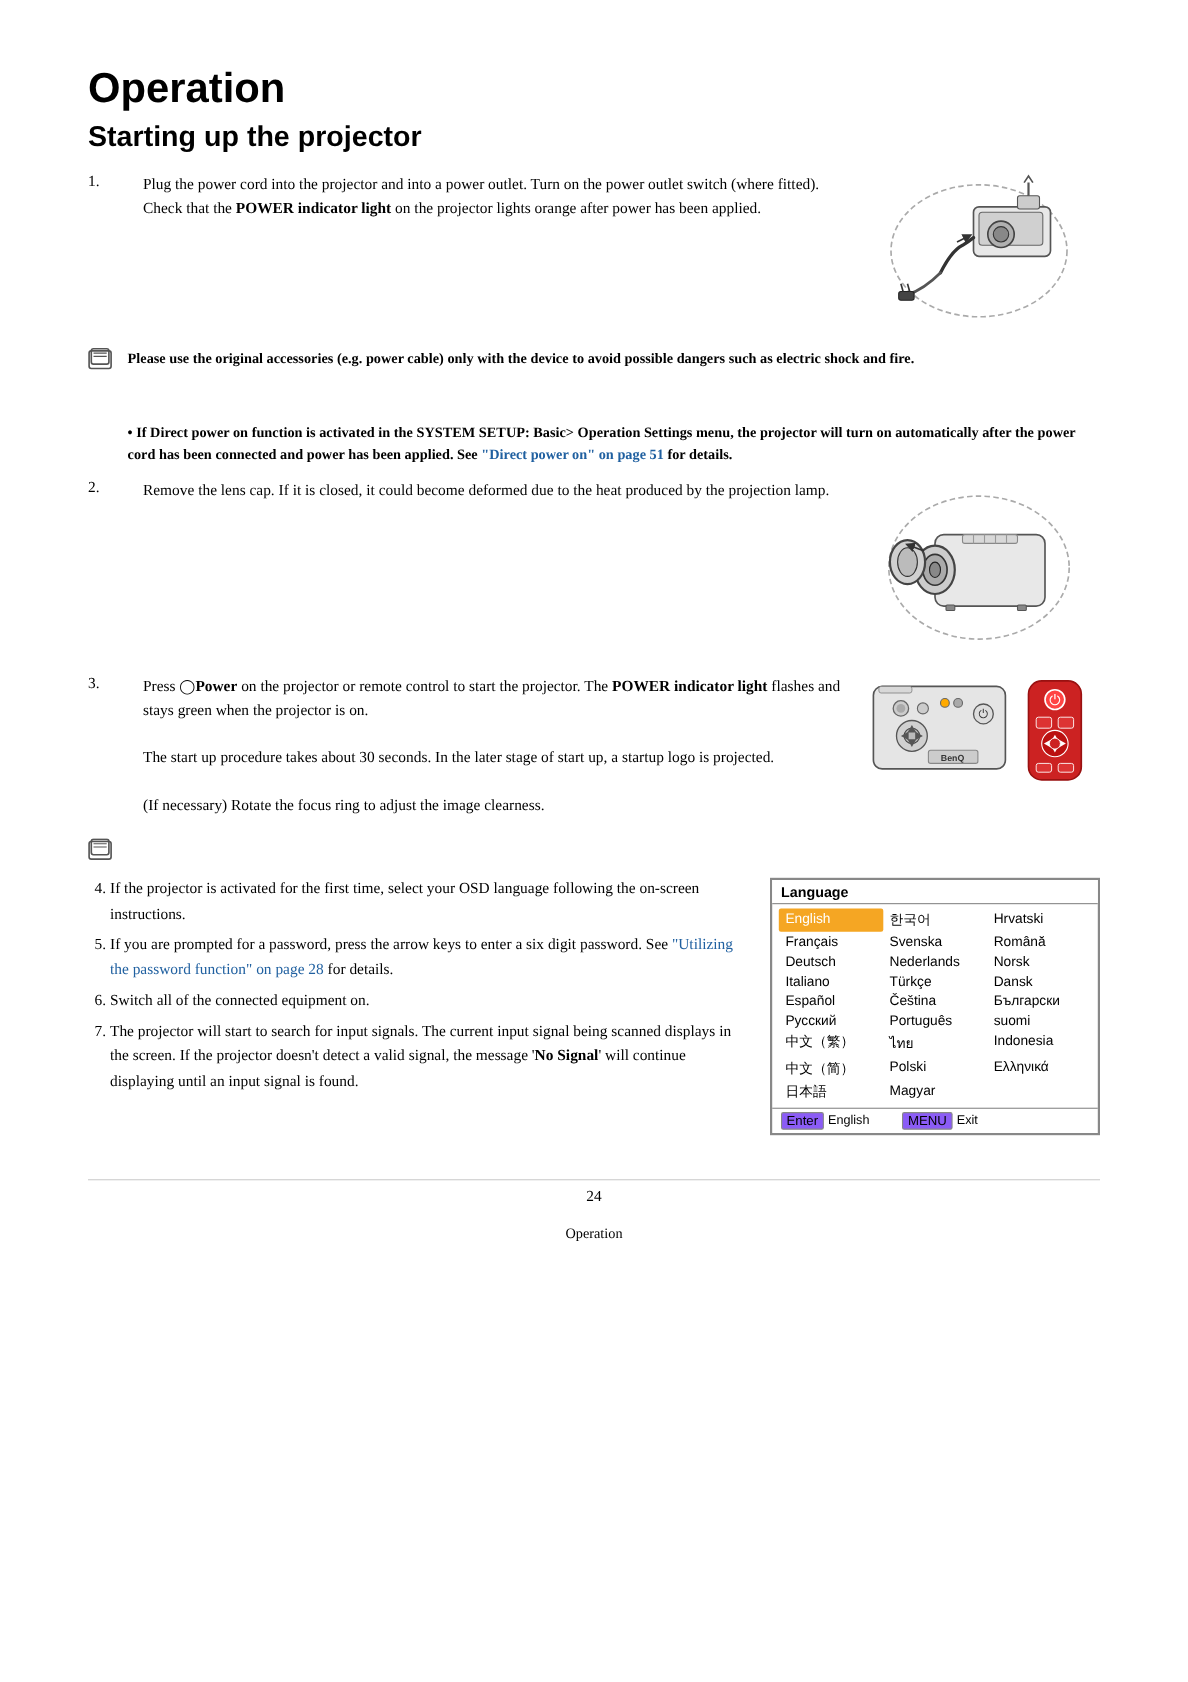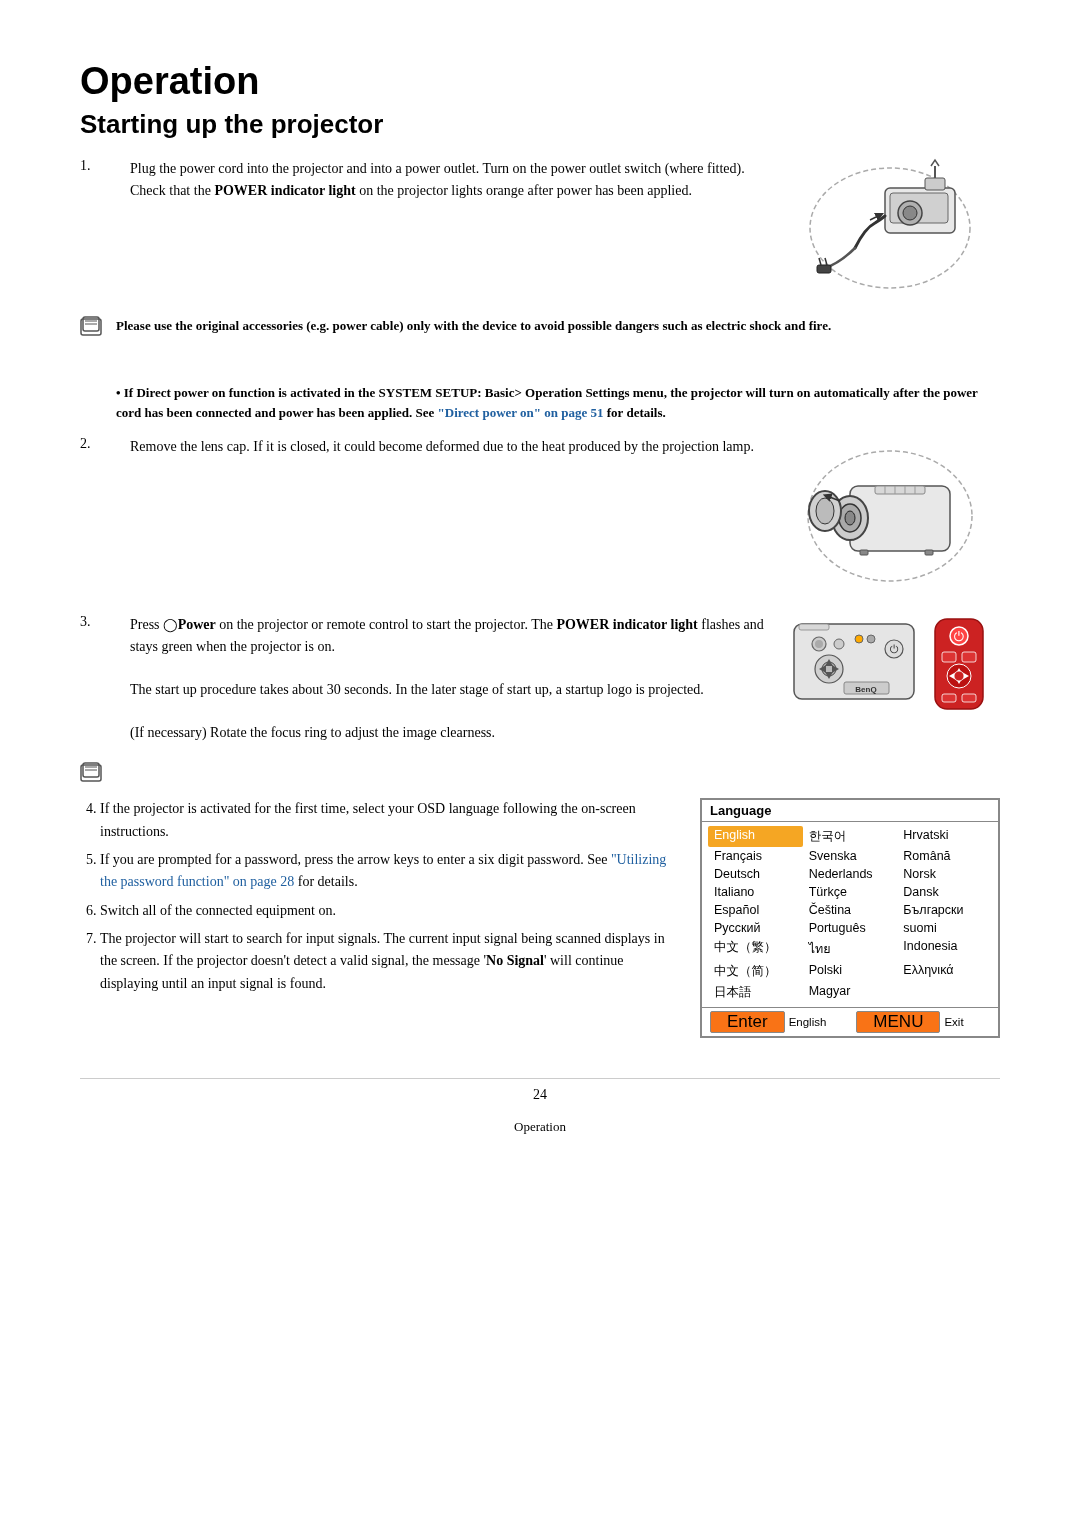--- a/index.html
+++ b/index.html
@@ -143,23 +143,23 @@
       font-family: Arial, sans-serif;
     }
     .lang-footer span {
       display: inline-flex;
       align-items: center;
       gap: 4px;
     }
     .lang-footer .key {
       border: 1px solid #888;
       border-radius: 2px;
-      padding: 0 16px;
-      font-size: 17px;
-      background: #f97316;
+      padding: 0 4px;
+      font-size: 12px;
+      background: #8b5cf6;
     }
 
     .page-footer {
       margin-top: 40px;
       border-top: 1px solid #ccc;
       padding-top: 8px;
       font-size: 13px;
       display: flex;
       align-items: center;
       gap: 16px;

